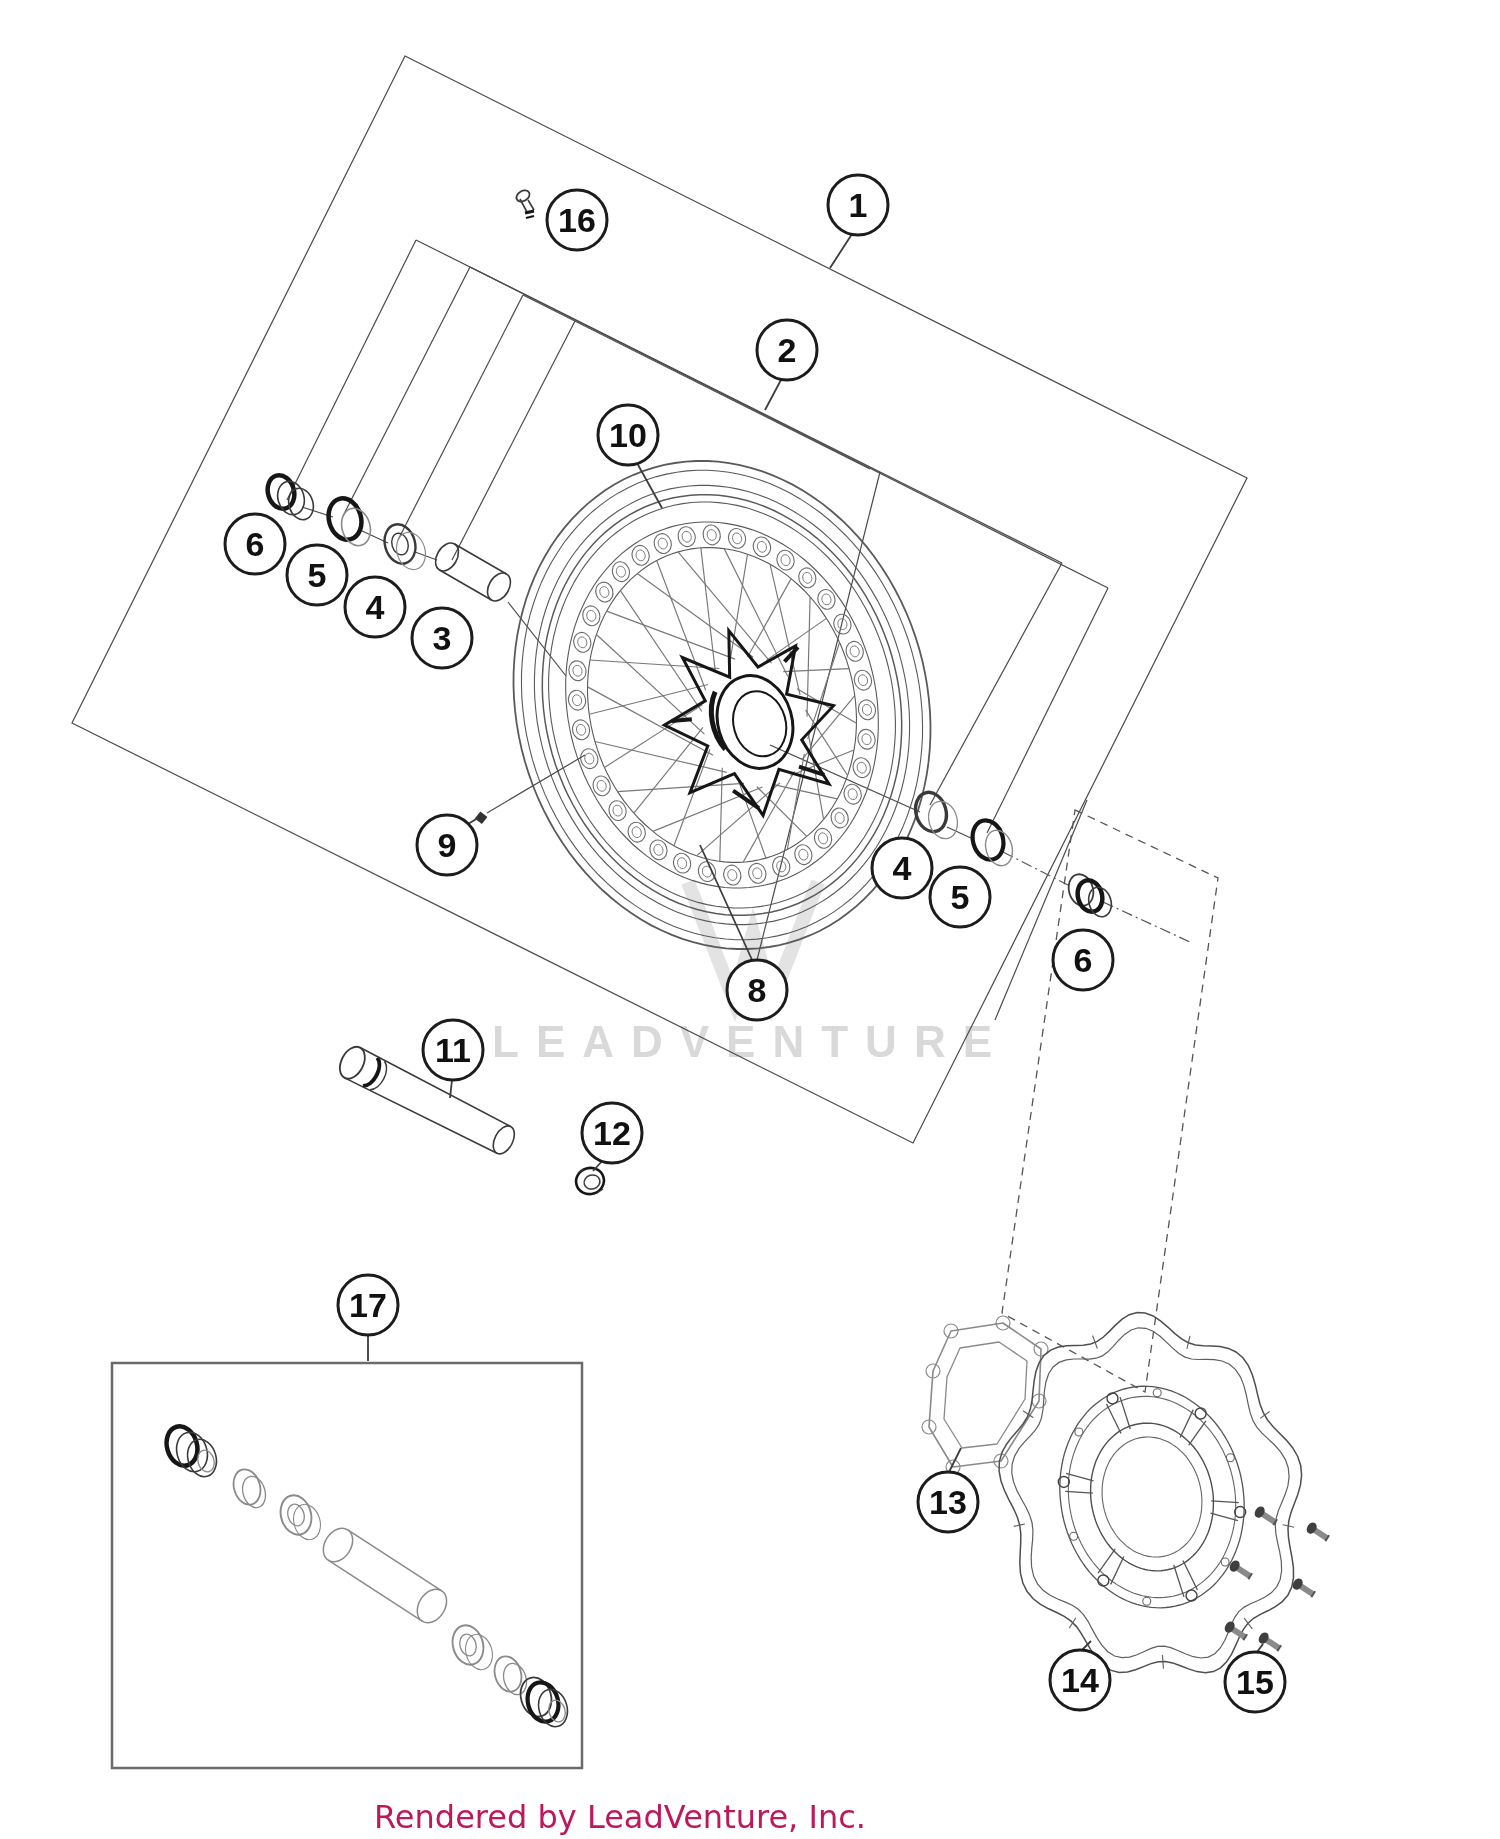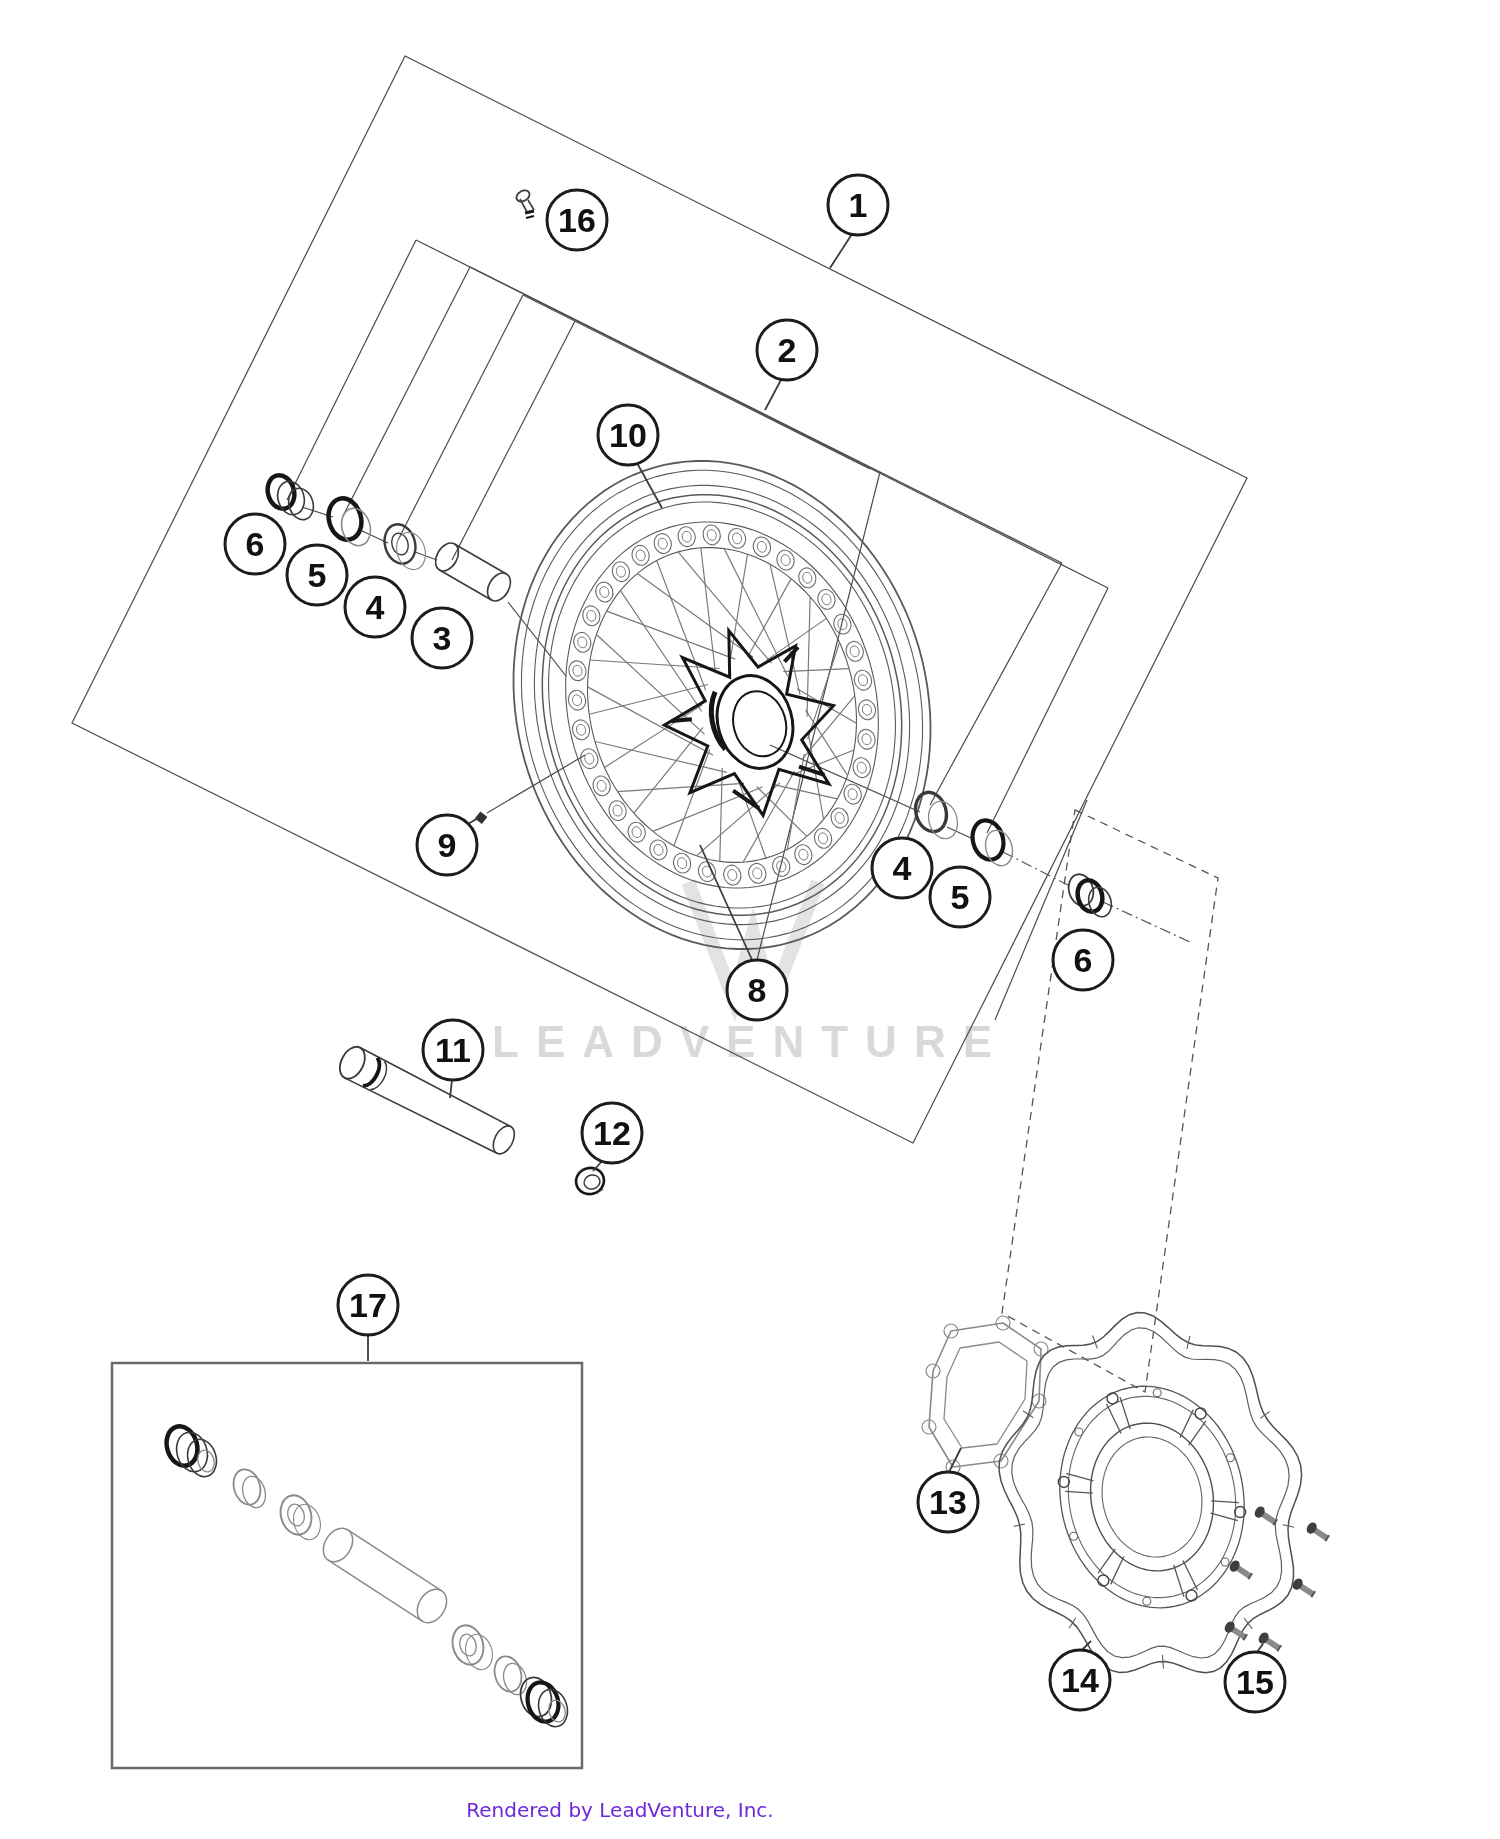--- a/index.html
+++ b/index.html
@@ -1,20 +1,20 @@
 <!DOCTYPE html>
 <html><head>
 <meta charset="utf-8">
 <style>
   html,body{margin:0;padding:0;background:#ffffff;}
   .stage{position:relative;width:1500px;height:1839px;background:#ffffff;overflow:hidden;
          font-family:"Liberation Sans","DejaVu Sans",sans-serif;}
   svg{position:absolute;left:0;top:0;}
   .footer{position:absolute;left:0;top:1798px;width:1240px;text-align:center;
-          font-size:20px;color:#6d28d9;font-family:"DejaVu Sans","Liberation Sans",sans-serif;
+          font-size:32px;color:#be185d;font-family:"DejaVu Sans","Liberation Sans",sans-serif;
           letter-spacing:0px;}
   .wm-text{fill:#d9d9d9;font-weight:bold;font-size:44px;letter-spacing:17px;
            font-family:"Liberation Sans",sans-serif;}
   .callout circle{fill:#ffffff;stroke:#1c1c1c;stroke-width:3;}
   .callout text{fill:#111111;font-size:34px;font-weight:600;text-anchor:middle;
                 font-family:"Liberation Sans","DejaVu Sans",sans-serif;}
   .callout polyline{fill:none;stroke:#3c3c3c;stroke-width:1.8;}
   .ln{fill:none;stroke:#4a4a4a;stroke-width:1.2;}
   .dash{fill:none;stroke:#555555;stroke-width:1.3;stroke-dasharray:8 6;}
   .dashdot{fill:none;stroke:#555555;stroke-width:1.2;stroke-dasharray:11 4 2 4;}

